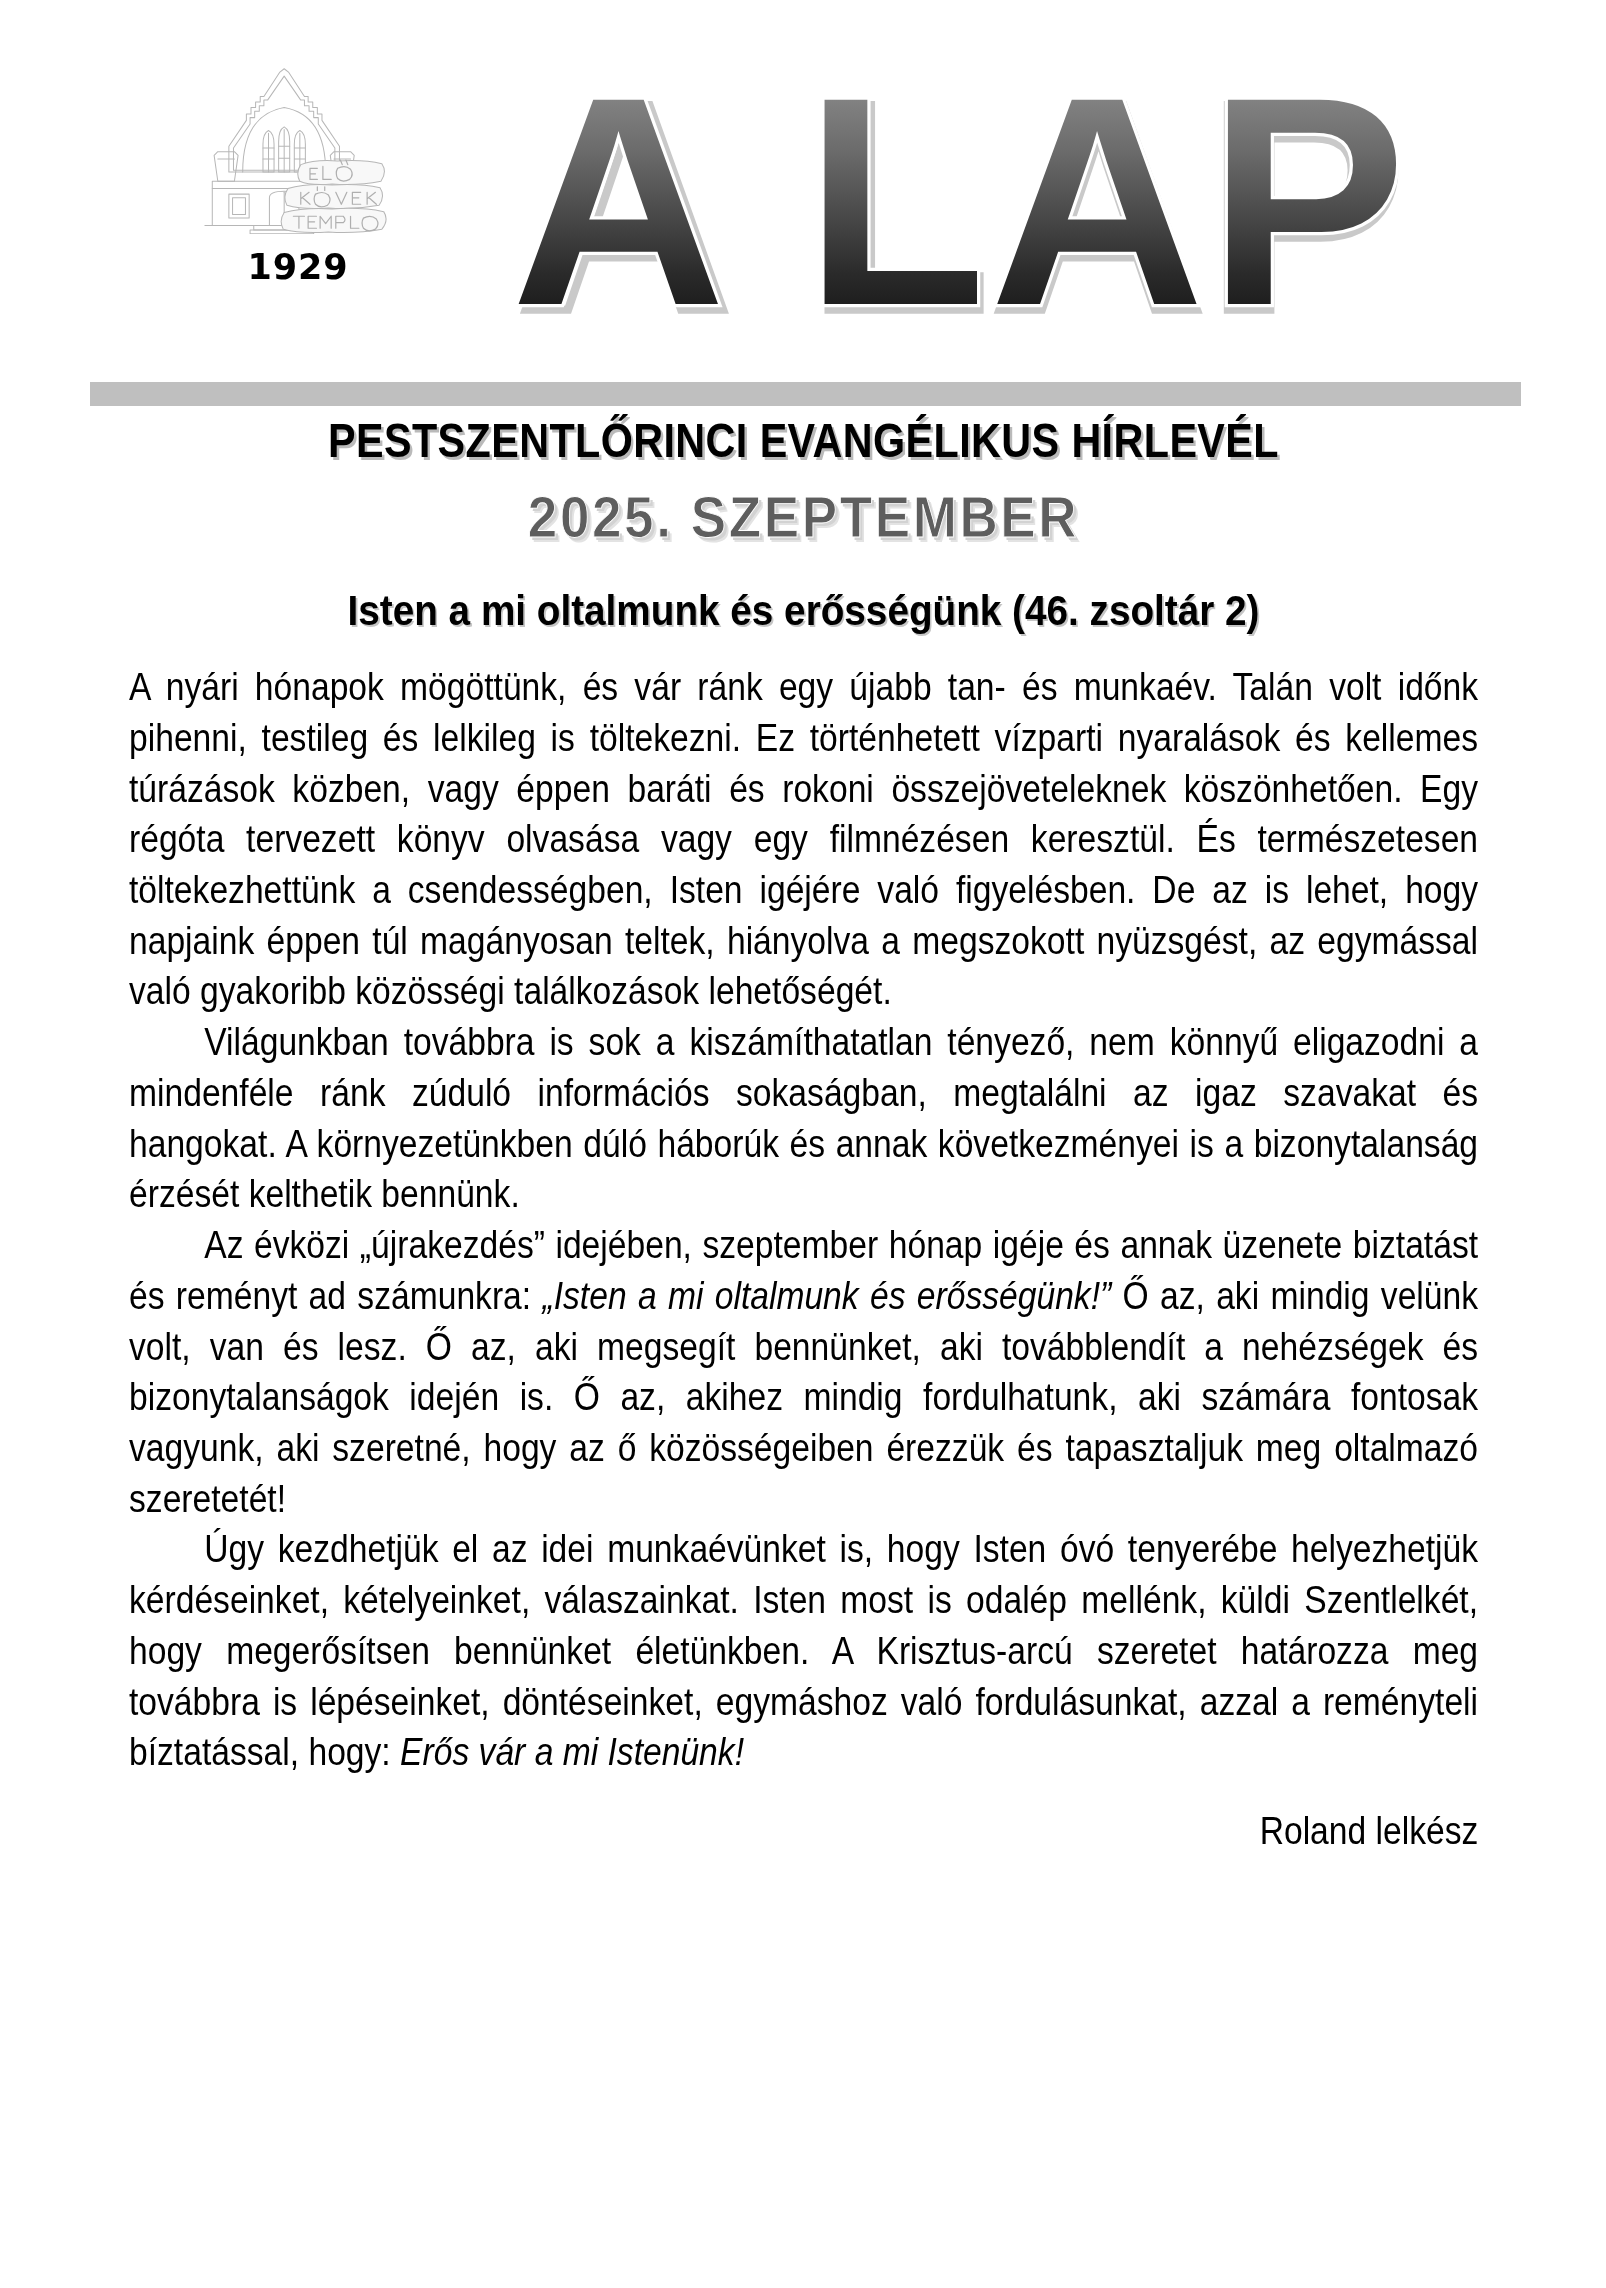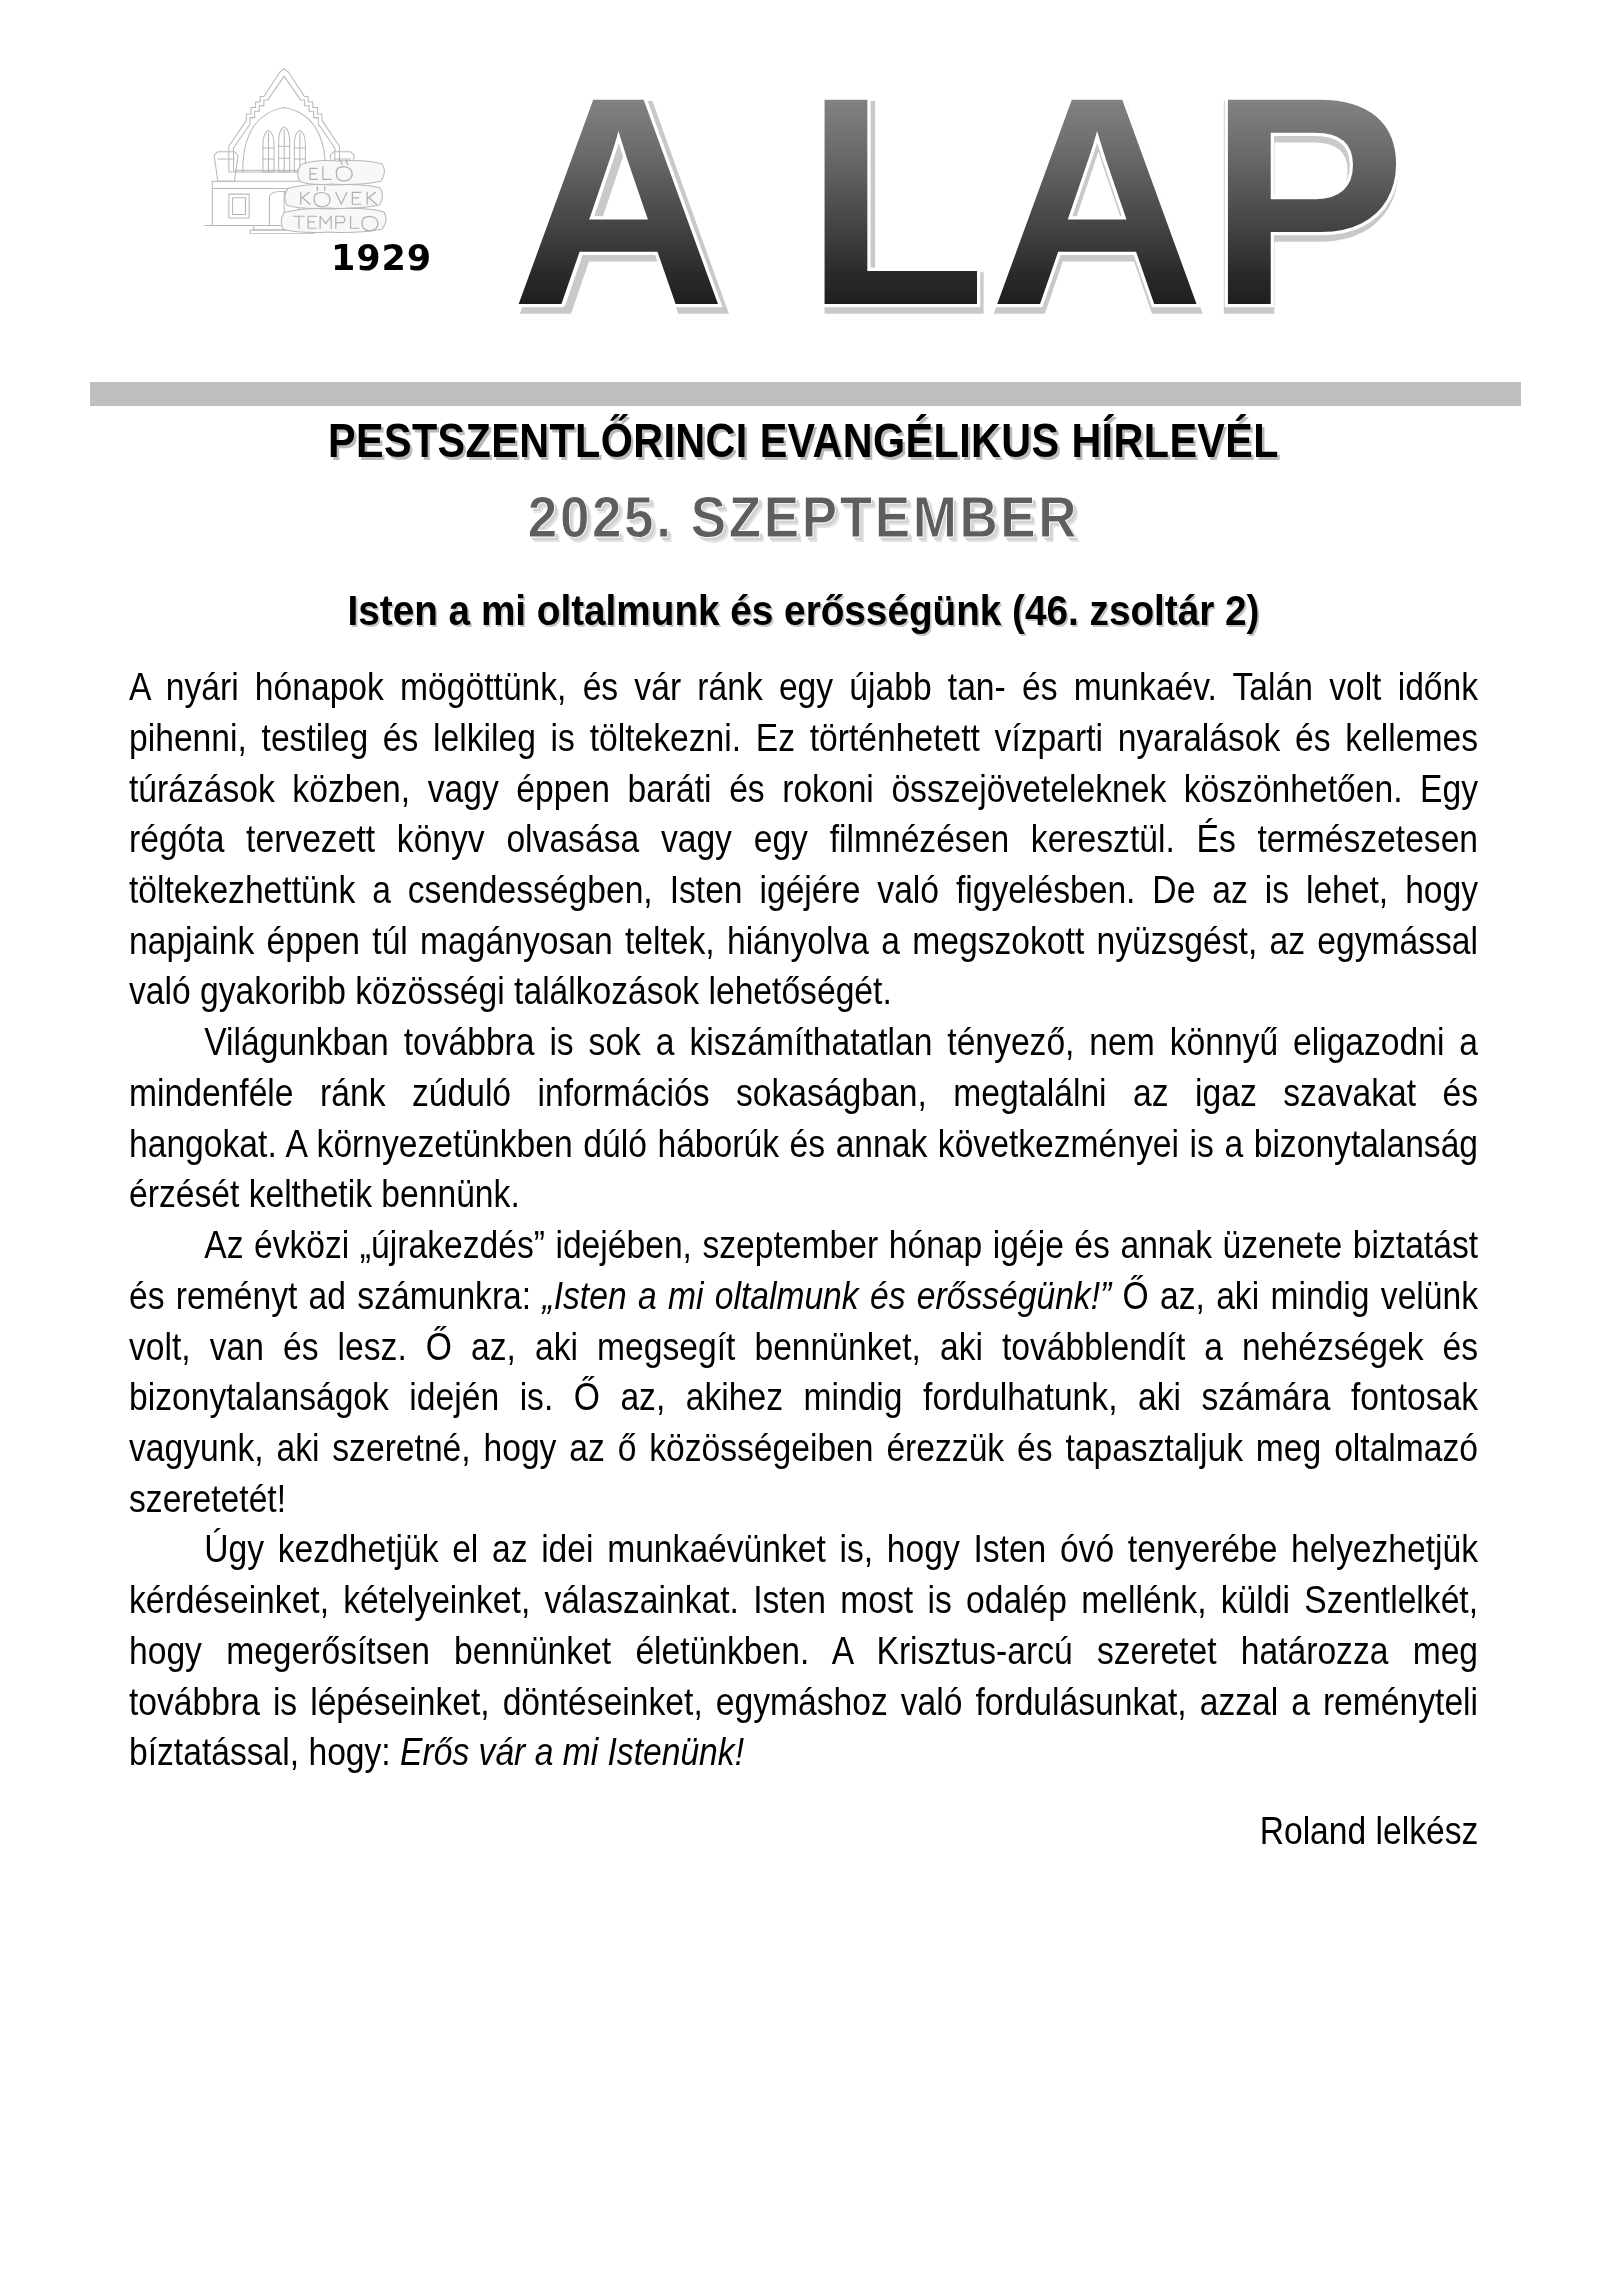--- a/index.html
+++ b/index.html
@@ -48,23 +48,22 @@
     display: block;
     opacity: 0.62;
   }
 
   .logo-year {
     font-family: "DejaVu Sans", sans-serif;
     font-weight: 700;
     font-size: 35px;
     letter-spacing: 0.9px;
     color: #000;
-    margin-top: 7px;
+    margin-top: 16px;
     line-height: 1;
-    text-align: right;
   }
 
   .wordmark {
     position: absolute;
     left: 498px;
     top: 42px;
     width: 1034px;
     height: 286px;
     overflow: visible;
     text-decoration: underline;

